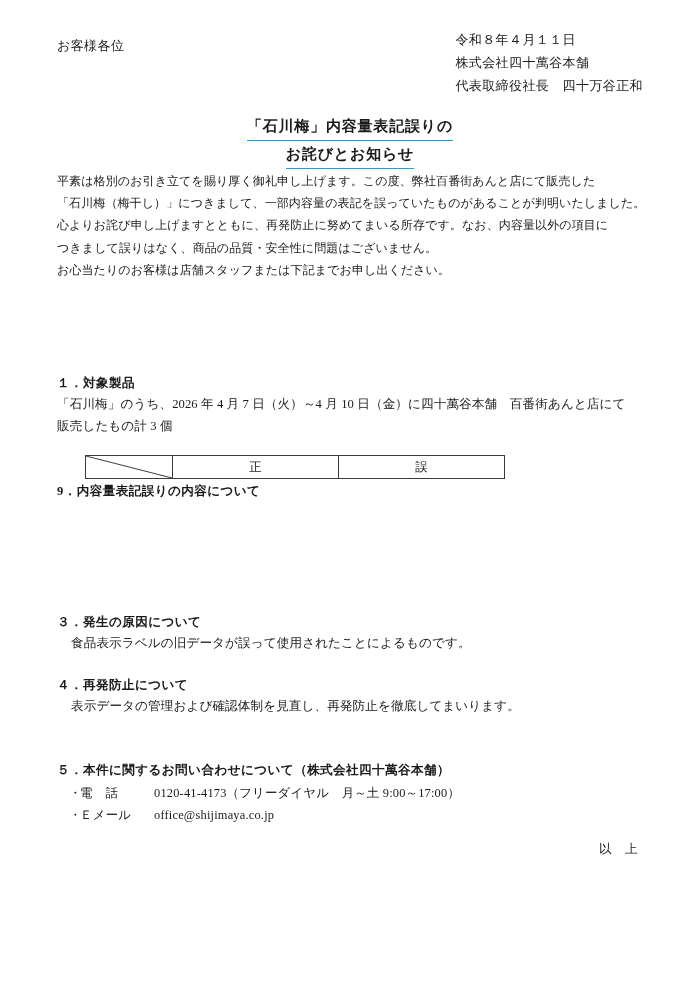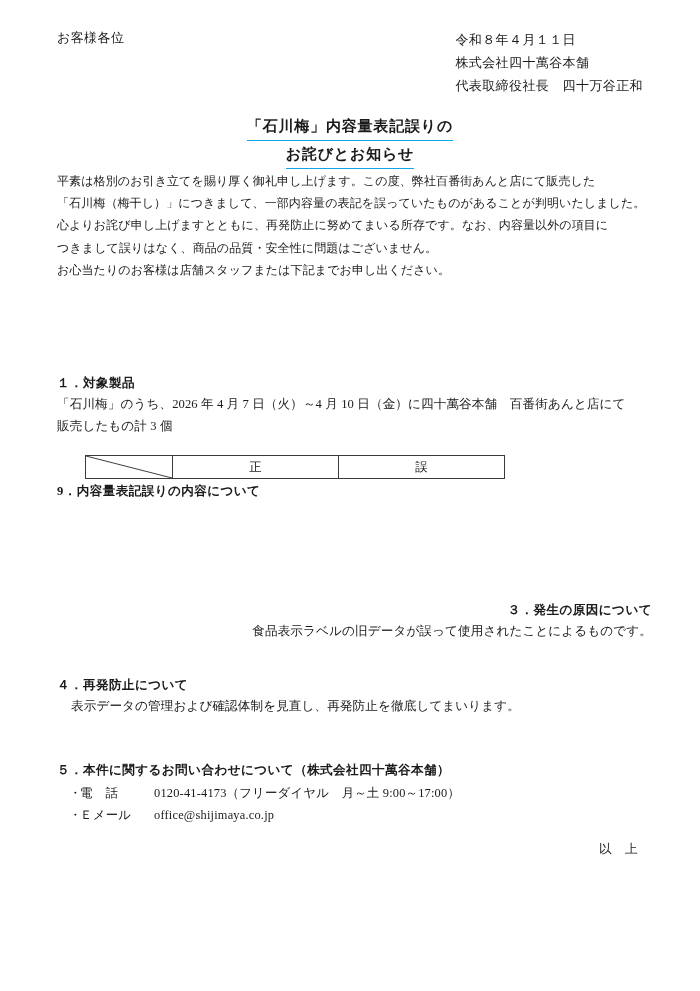--- a/index.html
+++ b/index.html
@@ -30,20 +30,21 @@
     left: 57px;
     right: 57px;
     display: flex;
     justify-content: space-between;
     align-items: flex-start;
   }
   .addressee {
     font-size: 13px;
     line-height: 20px;
     letter-spacing: 0.4px;
+    margin-top: 8px;
   }
   .sender {
     display: flex;
     flex-direction: column;
     align-items: flex-start;
     font-size: 13px;
     line-height: 23px;
     letter-spacing: 0.4px;
   }
   .sender > div { white-space: pre; }
@@ -92,21 +93,21 @@
   .sec-body {
     font-size: 12.6px;
     line-height: 22.2px;
     letter-spacing: 0.1px;
   }
   .sec-body p { margin: 0; white-space: pre-wrap; }
   .indent { padding-left: 14px; }
 
   #section-1 { top: 325px; }
   #section-2 { top: 433px; }
-  #section-3 { top: 552px; text-align: right; }
+  #section-3 { top: 564px; }
   #section-4 { top: 627px; }
   #section-5 { top: 712px; }
 
   
   .table-wrap {
     position: absolute;
     top: 455px;
     left: 85px;
   }
   table.spec {

